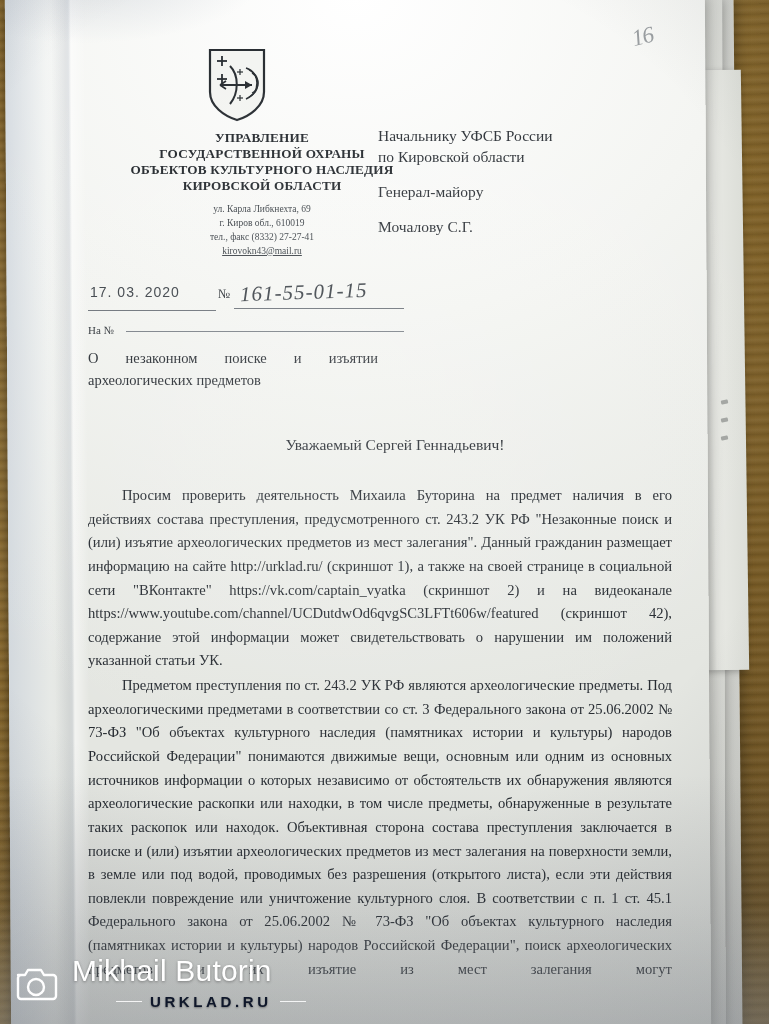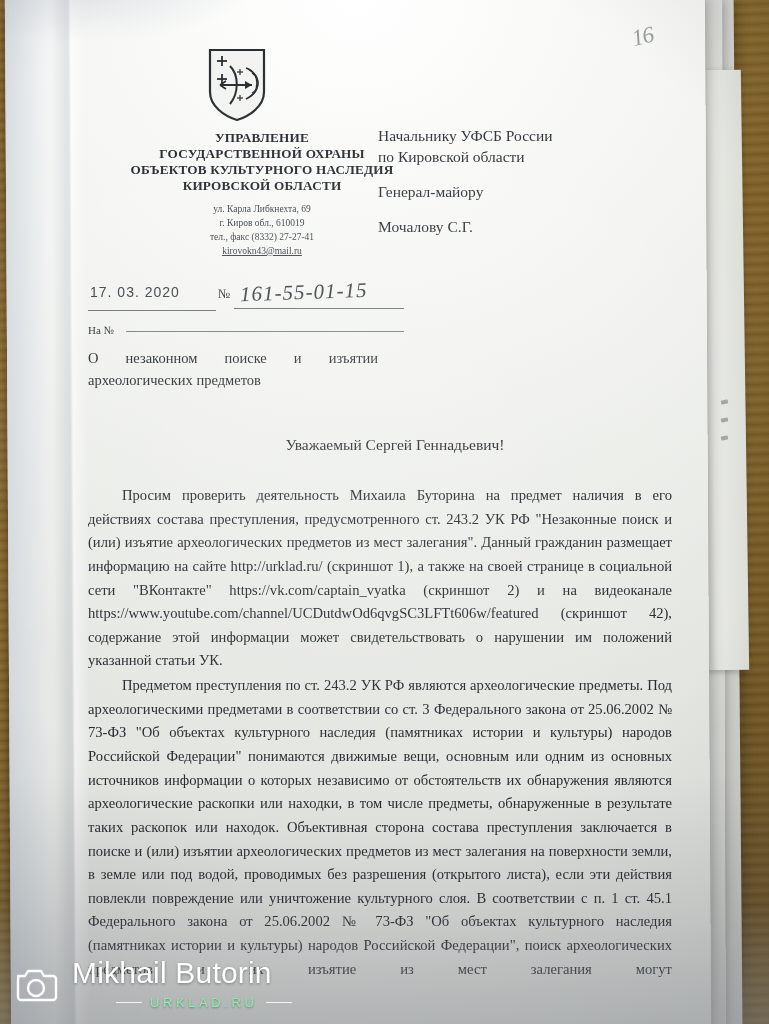--- a/index.html
+++ b/index.html
@@ -339,24 +339,25 @@
     gap: 8px;
     margin-top: 7px;
     margin-left: 44px;
   }
   .wm-sub .line {
     width: 26px; height: 1px;
     background: rgba(255,255,255,0.85);
   }
   .wm-site {
     font-family: "Liberation Sans", sans-serif;
-    font-size: 13px;
+    font-size: 15px;
     letter-spacing: 3.6px;
-    color: #86efac;
+    color: #0f172a;
     text-shadow: 0 1px 2px rgba(0,0,0,0.35);
+    font-weight: bold;
   }
 </style>
 </head>
 <body>
 
 <div id="photo">
 
   <div class="desk"></div>
   <div class="stack-back"></div>
   <div class="stack-mid"></div>

